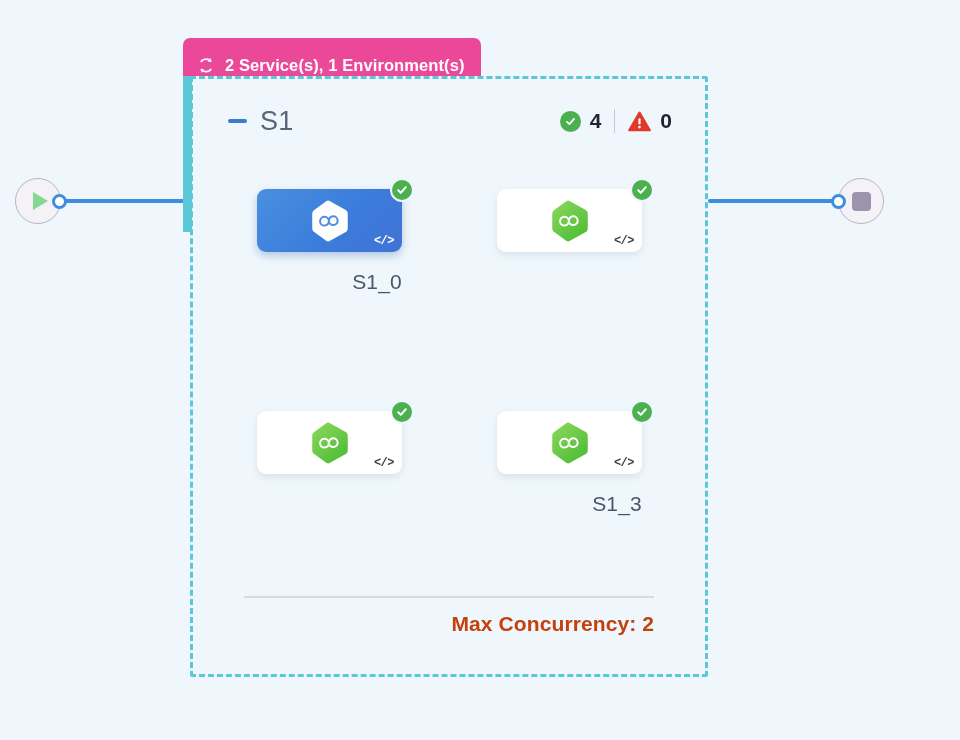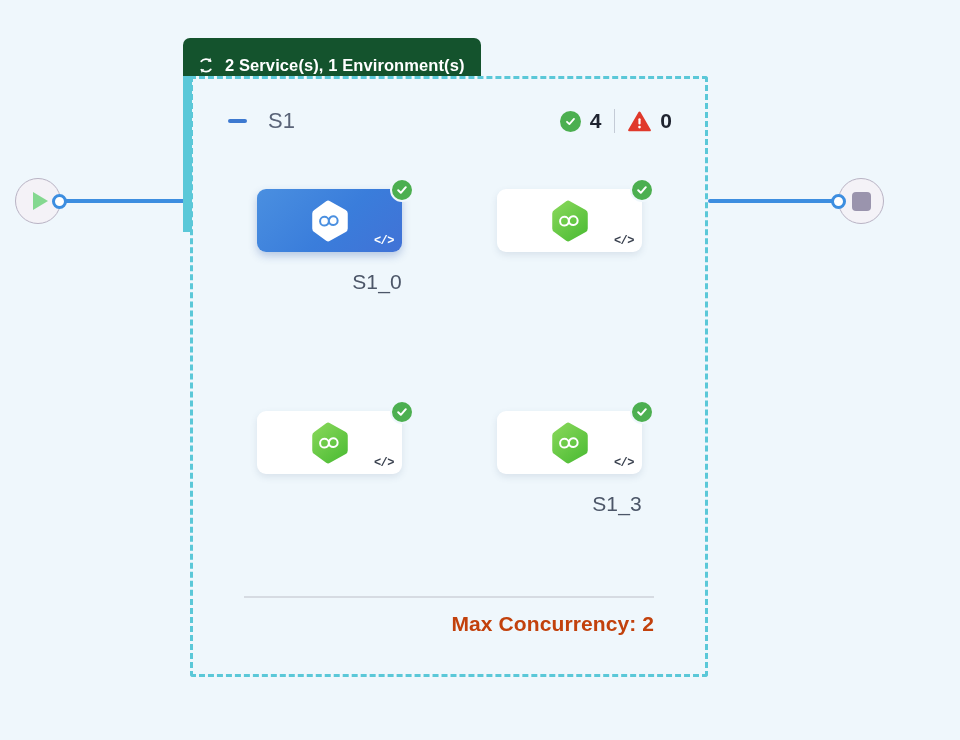--- a/index.html
+++ b/index.html
@@ -76,21 +76,21 @@
     background: #9a94ad;
   }
 
   
   .group-tab {
     position: absolute;
     left: 183px;
     top: 38px;
     height: 38px;
     padding: 16px 16px 0 13px;
-    background: #14532d;
+    background: #ec4899;
     border-radius: 7px 7px 0 0;
     display: flex;
     align-items: center;
     gap: 9px;
     z-index: 4;
   }
   .group-tab-label {
     color: #ffffff;
     font-size: 16.5px;
     font-weight: 600;
@@ -142,22 +142,22 @@
     justify-content: center;
     cursor: pointer;
   }
   .collapse-dash {
     width: 19px;
     height: 4px;
     border-radius: 2px;
     background: #3d79d0;
   }
   .group-name {
-    margin-left: 20px;
-    font-size: 22px;
+    margin-left: 12px;
+    font-size: 27px;
     color: #5a6478;
     font-weight: 400;
     letter-spacing: .2px;
   }
   .status-cluster {
     margin-left: auto;
     display: flex;
     align-items: center;
     gap: 10px;
   }

